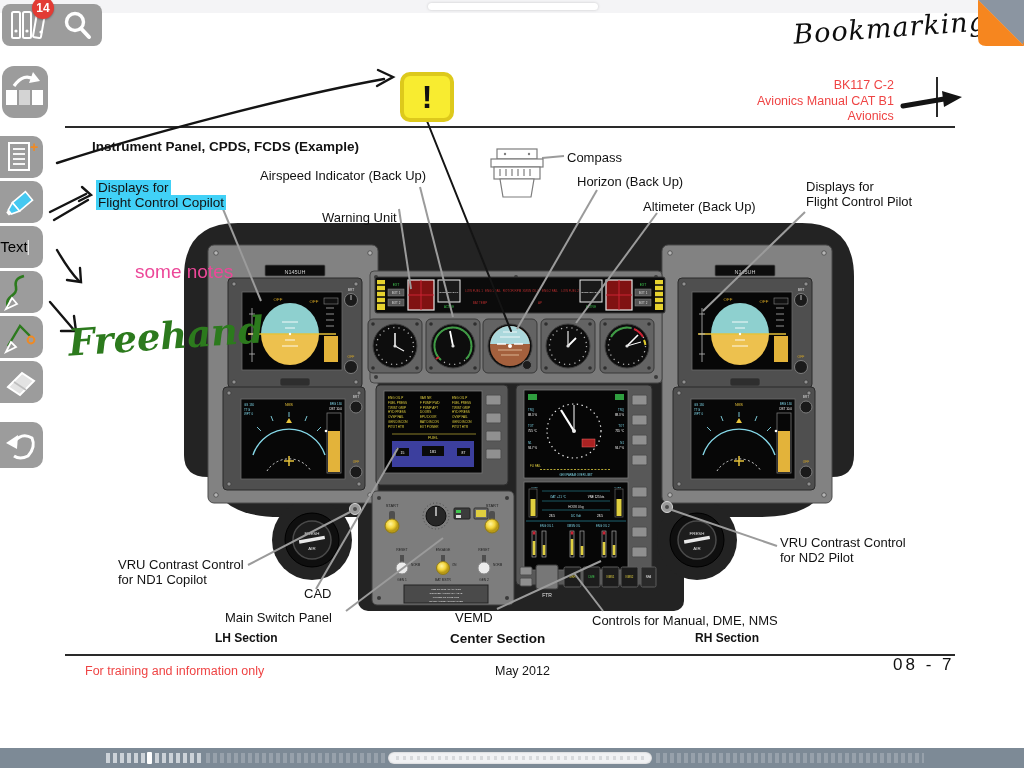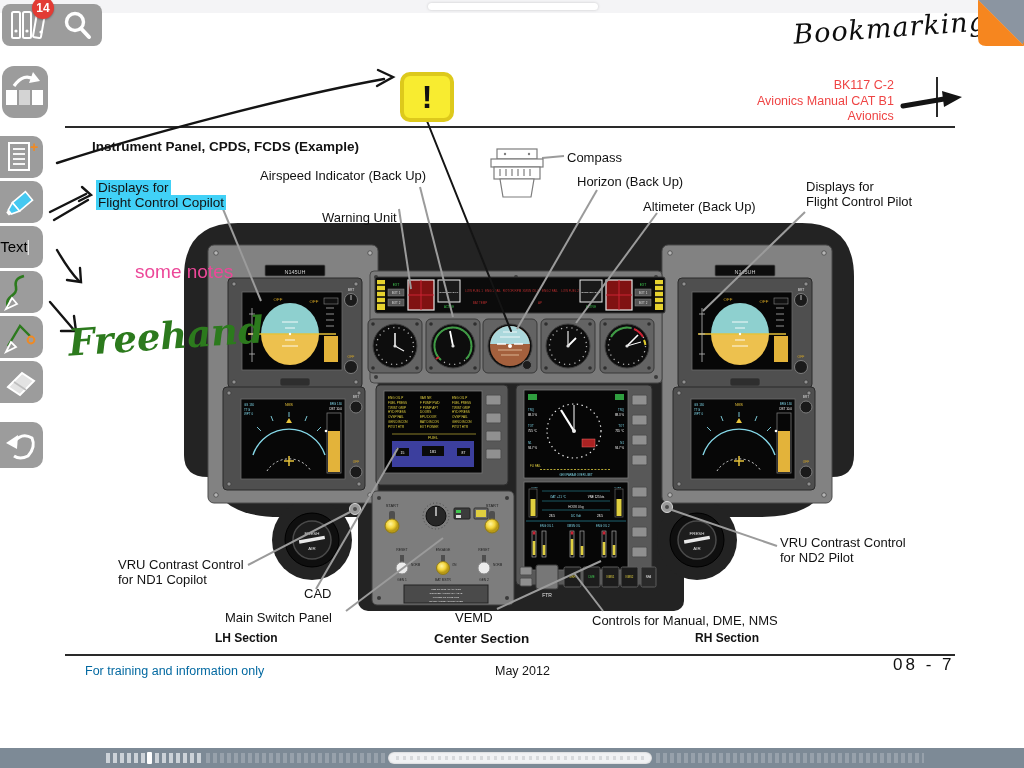--- a/index.html
+++ b/index.html
@@ -23,21 +23,21 @@
   .hl span{background:#41d1f7;padding:0 2px;display:inline-block;}
   #sticky{position:absolute;left:400px;top:72px;width:46px;height:42px;background:#f8ec30;border:4px solid #ddc91c;
           border-radius:10px;text-align:center;font:900 32px/42px "Liberation Sans",sans-serif;color:#111;}
   #handw-book{position:absolute;left:793px;top:12px;font:italic 27px "DejaVu Serif",serif;color:#0d0d0d;transform:rotate(-4deg);letter-spacing:1px;white-space:nowrap;}
   #handw-free{position:absolute;left:68px;top:314px;font:bold italic 37px "DejaVu Serif",serif;color:#2c7a1d;transform:rotate(-4deg);white-space:nowrap;}
   #somenotes{position:absolute;left:95px;top:261px;font:19px "Liberation Sans",sans-serif;color:#ec4899;white-space:nowrap;margin-left:40px;}
   
   #hdrblock{position:absolute;left:757px;top:78px;font:12.5px/15.5px "Liberation Sans",sans-serif;color:#ef4444;text-align:right;}
   #hdrvline{position:absolute;left:936px;top:77px;width:2px;height:40px;background:#2a2a2a;}
   .rule{position:absolute;left:65px;width:890px;height:2px;background:#2a2a2a;}
-  #footL{position:absolute;left:85px;top:664px;font:12.5px "Liberation Sans",sans-serif;color:#0369a1;}
+  #footL{position:absolute;left:85px;top:664px;font:12.5px "Liberation Sans",sans-serif;color:#ef4444;}
   #footC{position:absolute;left:495px;top:664px;font:12.5px "Liberation Sans",sans-serif;color:#151515;}
   #footR{position:absolute;left:893px;top:655px;font:17px "Liberation Sans",sans-serif;color:#111;letter-spacing:3px;}
   
   #botbar{position:absolute;left:0;top:748px;width:1024px;height:20px;background:#7d8a96;}
   .ticks{position:absolute;top:5px;height:10px;}
   #tk1{left:106px;width:96px;background:repeating-linear-gradient(90deg,#ccd2d8 0 4px,rgba(0,0,0,0) 4px 7px);}
   #tkon{position:absolute;left:147px;top:4px;width:5px;height:12px;background:#fff;border-radius:1px;}
   #tk2{left:206px;width:180px;background:repeating-linear-gradient(90deg,#97a1ab 0 4px,rgba(0,0,0,0) 4px 7px);}
   #tk3{left:656px;width:268px;background:repeating-linear-gradient(90deg,#97a1ab 0 4px,rgba(0,0,0,0) 4px 7px);}
   #pill{position:absolute;left:388px;top:4px;width:264px;height:12px;border-radius:6px;background:#f1f2f4;
@@ -532,21 +532,21 @@
   </div>
   <div class="lbl" style="left:304px;top:586px">CAD</div>
   <div class="lbl" style="left:225px;top:610px">Main Switch Panel</div>
   <div class="lbl" style="left:455px;top:610px">VEMD</div>
   <div class="lbl" style="left:592px;top:613px">Controls for Manual, DME, NMS</div>
   <div class="lbl" style="left:780px;top:535px;line-height:15px">
     <div>VRU Contrast Control</div>
       <div>for ND2 Pilot</div>
   </div>
   <div class="lbl b" style="left:215px;top:631px;font-size:12px">LH Section</div>
-  <div class="lbl b" style="left:434px;top:631px;font-size:13.5px">Center Section</div>
+  <div class="lbl b" style="left:450px;top:631px;font-size:13.5px">Center Section</div>
   <div class="lbl b" style="left:695px;top:631px;font-size:12px">RH Section</div>
 
   <div class="lbl hl" style="left:96px;top:180px;line-height:15px;font-size:13.5px">
     <span>Displays for</span><br>
     <span>Flight Control Copilot</span>
   </div>
   <div id="somenotes">some notes</div>
   <div id="handw-free">Freehand</div>
   <div id="handw-book">Bookmarking</div>
   <div id="sticky">!</div>

